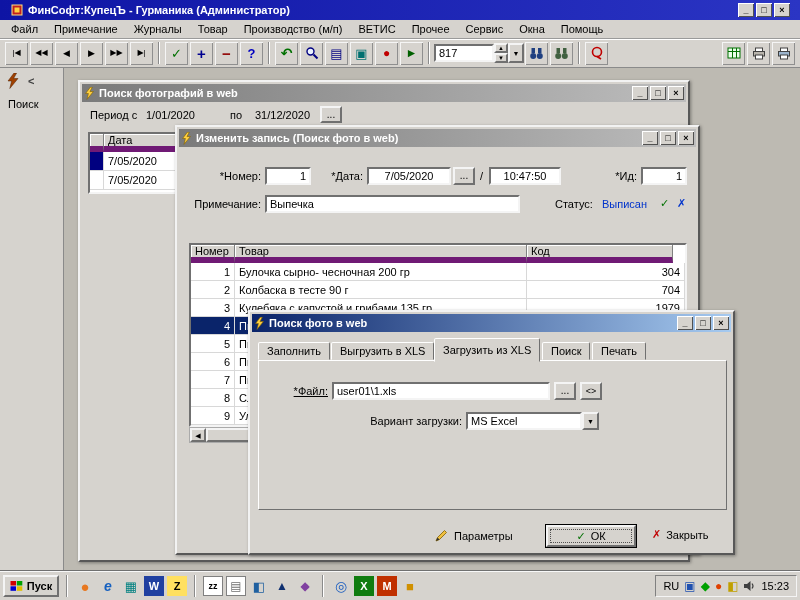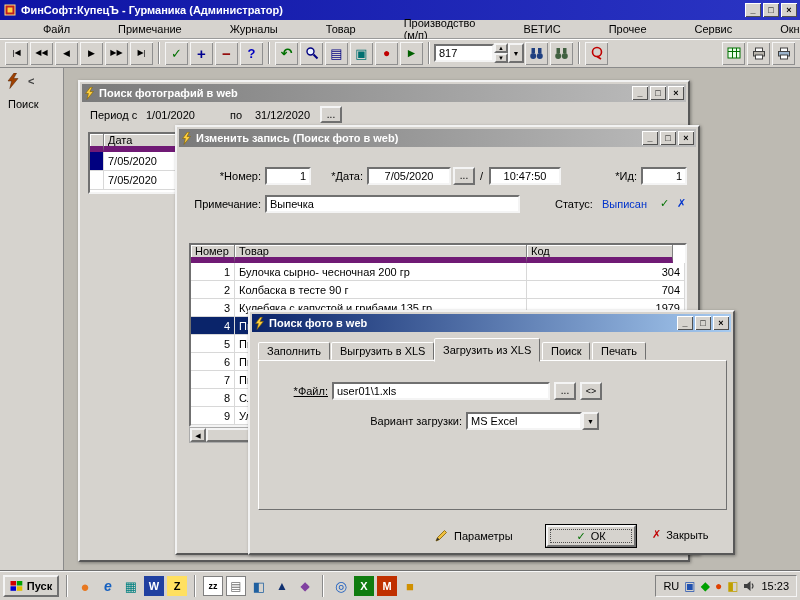--- a/index.html
+++ b/index.html
@@ -35,21 +35,21 @@
     display:flex; align-items:center; padding:0 3px; white-space:nowrap; overflow:hidden; }
   .field.right { justify-content:flex-end; }
   .field.center { justify-content:center; }
   .btn3 { background:var(--face,#d6d3ce); border:2px solid;
     border-color:#f4f4f4 #707070 #707070 #f4f4f4;
     display:flex; align-items:center; justify-content:center; font-size:10px; line-height:1; }
 
   
   #menubar { left:0; top:20px; width:800px; height:19px; background:var(--face,#d6d3ce);
     display:flex; align-items:center; padding:0 4px; gap:2px; border-bottom:1px solid #9a9a9a; }
-  .mitem { padding:14px 7px;margin-left:32px; }
+  .mitem { padding:14px 7px; }
   #toolbar { left:0; top:39px; width:800px; height:29px; background:var(--face,#d6d3ce);
     display:flex; align-items:center; padding:0 4px; border-bottom:1px solid #8a8a8a;
     box-shadow:inset 0 1px #fff; }
   .tbtn { width:23px; height:23px; display:flex; align-items:center; justify-content:center;
     background:var(--face,#d6d3ce); box-shadow:inset 1px 1px #f5f5f5, inset -1px -1px #8f8f8f;
     margin:0 1px; font-size:10px; line-height:1; }
   .tsep { width:2px; height:22px; border-left:1px solid #8a8a8a; border-right:1px solid #fff; margin:0 4px; }
   .spincol { display:flex; flex-direction:column; }
   .spinbtn { width:14px; height:10px; font-size:6px; }
 
@@ -99,21 +99,21 @@
   #taskbar { left:0; top:571px; width:800px; height:29px; background:var(--face,#d6d3ce);
     border-top:1px solid #f8f8f8; box-shadow:0 -1px 0 #707070;
     display:flex; align-items:center; padding:1px 3px; gap:3px; }
   .tb-ico { width:20px; height:20px; display:flex; align-items:center; justify-content:center; line-height:1; }
   #tray { height:22px; margin-left:auto; border:1px solid; border-color:#808080 #f4f4f4 #f4f4f4 #808080;
     display:flex; align-items:center; gap:5px; padding:0 7px; }
 </style>
 </head>
 <body>
 
-<div class="r flex tb-main" style="left:0;top:0;width:800px;height:20px;padding:0 3px;gap:4px;color:#fff;font-weight:bold">
+<div class="r flex tb-main" style="left:0;top:0;width:800px;height:20px;padding:0 10px;gap:4px;color:#fff;font-weight:bold">
   <svg width="14" height="14" viewBox="0 0 14 14">
       <rect x="2" y="2" width="10" height="10" fill="#c02020" stroke="#ffe080"></rect>
       <rect x="4.5" y="4.5" width="5" height="5" fill="#ffd040"></rect>
     </svg>
   <span>ФинСофт:КупецЪ - Гурманика  (Администратор)</span>
   <span class="wbtns">
     <span class="wbtn">_</span>
     <span class="wbtn">□</span>
     <span class="wbtn">×</span>
   </span>

